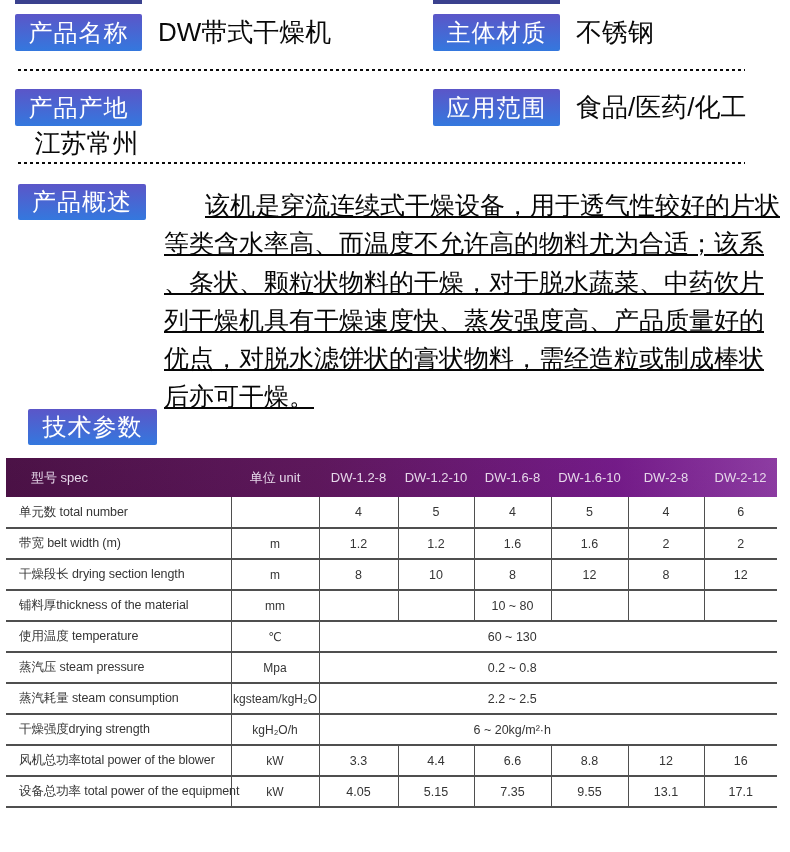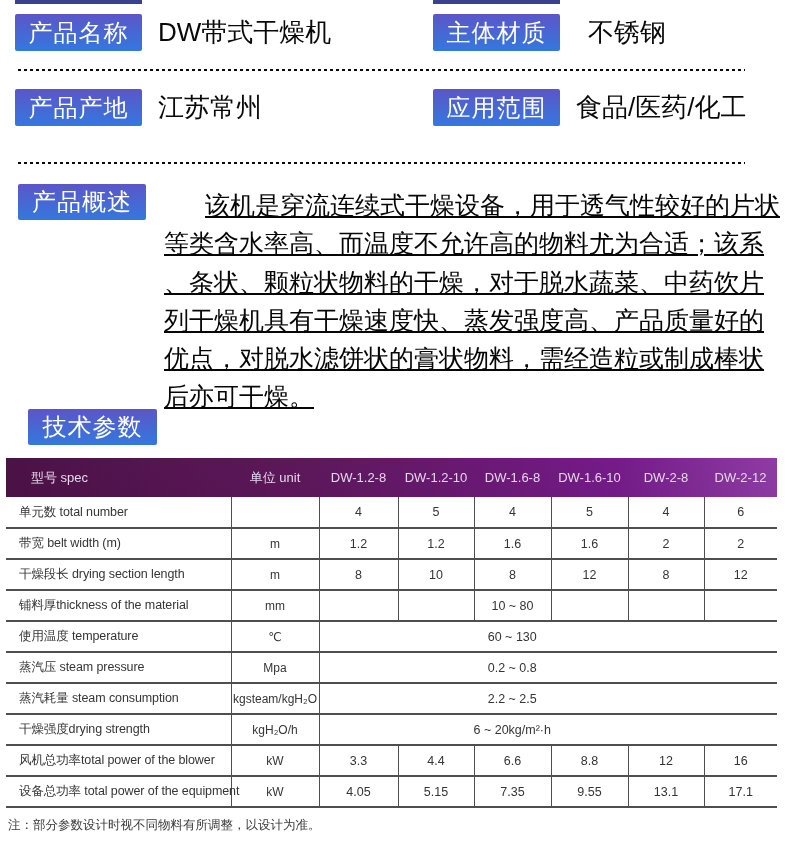--- a/index.html
+++ b/index.html
@@ -16,22 +16,22 @@
   .badge {
     display:flex; align-items:center; justify-content:center;
     width:127px; height:37px; border-radius:2px;
     background:linear-gradient(180deg,#5b56c8 0%,#3478de 100%);
     color:#ffffff; font-size:24px; letter-spacing:1px; flex:0 0 auto;
   }
 
   .fgroup { position:absolute; display:flex; align-items:center; }
   .fgroup .fval { margin-left:16px; font-size:26px; color:#090909; white-space:nowrap; }
   .g1 { top:14px; left:15px; }
-  .g2 { top:14px; left:433px;gap:12px; }
-  .g3 { top:89px; left:15px; }
+  .g2 { top:14px; left:433px; }
+  .g3 { top:89px; left:15px;flex-direction:column; }
   .g4 { top:89px; left:433px; }
 
   .dashline { position:absolute; left:18px; width:727px; height:2px;
     background:repeating-linear-gradient(90deg,#0a0a0a 0 3px,transparent 3px 6px); }
   .d1 { top:69px; }
   .d2 { top:162px; }
 
   
   .ov-badge { position:absolute; top:184px; left:18px; width:128px; height:36px; }
   .ov-text { position:absolute; top:186px; left:164px; width:616px; font-size:25px; color:#060606; }
@@ -204,15 +204,14 @@
           <td class="val">4.05</td>
           <td class="val">5.15</td>
           <td class="val">7.35</td>
           <td class="val">9.55</td>
           <td class="val">13.1</td>
           <td class="val">17.1</td>
         </tr>
       </tbody>
   </table>
 
-  <div class="note">注：部分参数设计时视不同物料有所调整，以设计为准。</div>
 
 </div>
 
 </body></html>

